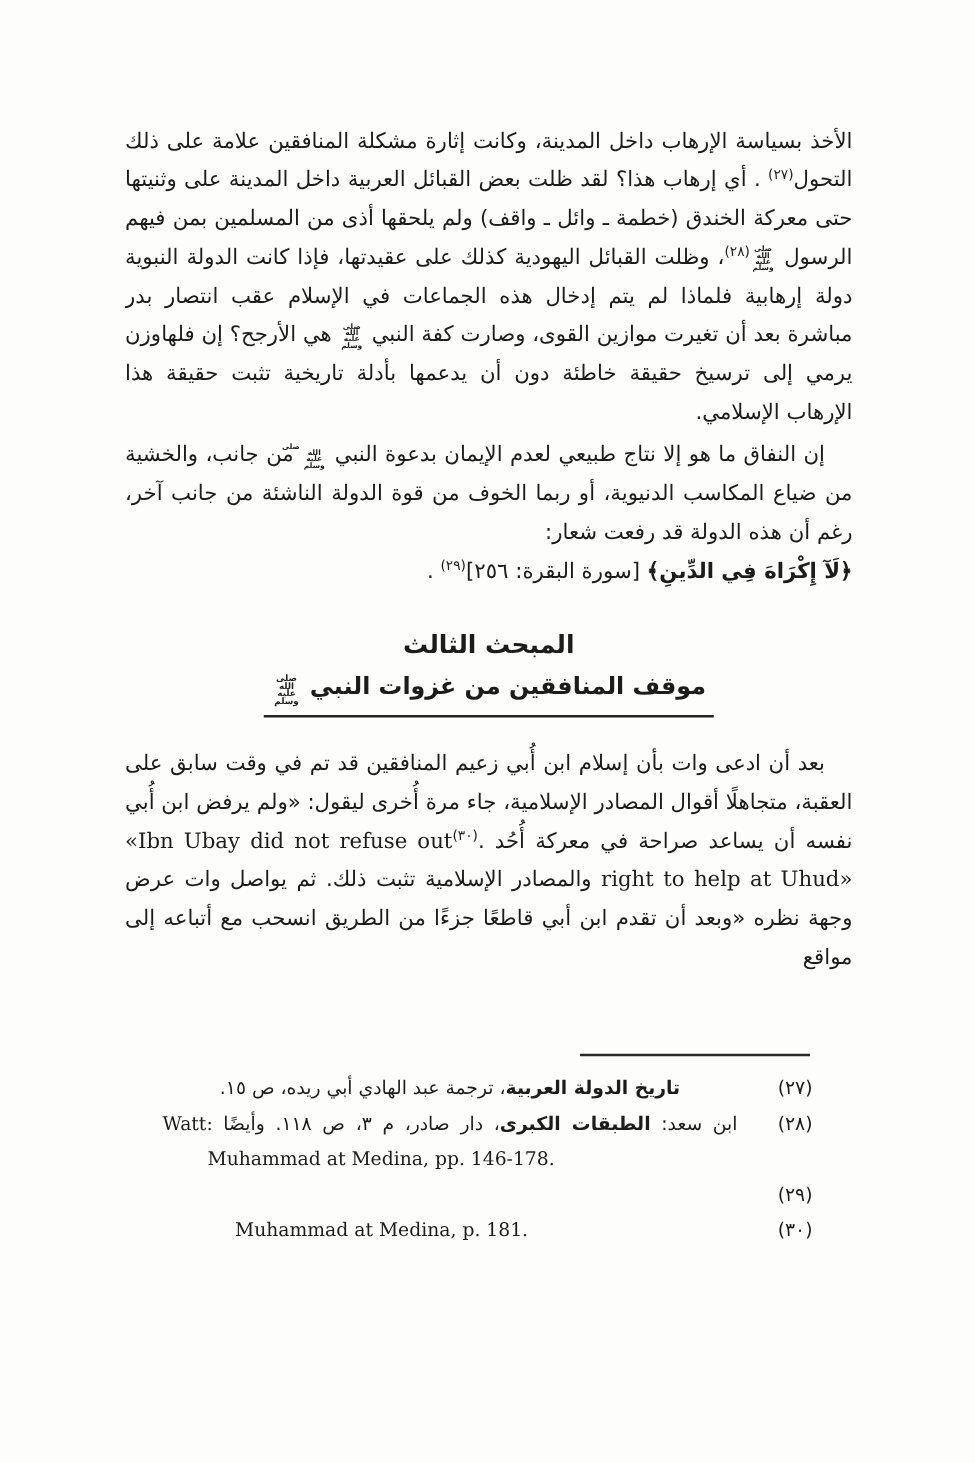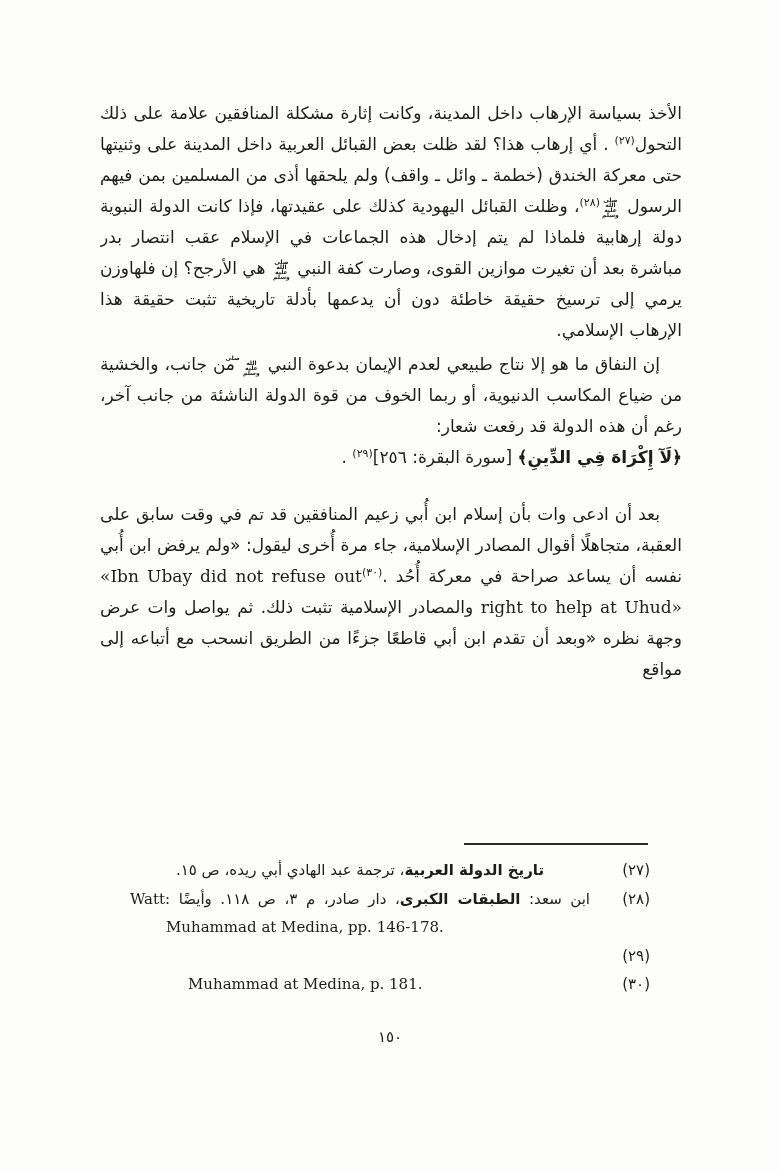--- a/index.html
+++ b/index.html
@@ -76,20 +76,24 @@
 
   <div class="text-area">
 
     <p class="para" id="paragraph-1"><span>الأخذ بسياسة الإرهاب داخل المدينة، وكانت إثارة مشكلة المنافقين علامة على ذلك التحول</span><sup class="fn-ref">(٢٧)</sup><span> . أي إرهاب هذا؟ لقد ظلت بعض القبائل العربية داخل المدينة على وثنيتها حتى معركة الخندق (خطمة ـ وائل ـ واقف) ولم يلحقها أذى من المسلمين بمن فيهم الرسول </span><span class="saw">صلى الله عليه وسلم</span><sup class="fn-ref">(٢٨)</sup><span>، وظلت القبائل اليهودية كذلك على عقيدتها، فإذا كانت الدولة النبوية دولة إرهابية فلماذا لم يتم إدخال هذه الجماعات في الإسلام عقب انتصار بدر مباشرة بعد أن تغيرت موازين القوى، وصارت كفة النبي </span><span class="saw">صلى الله عليه وسلم</span><span> هي الأرجح؟ إن فلهاوزن يرمي إلى ترسيخ حقيقة خاطئة دون أن يدعمها بأدلة تاريخية تثبت حقيقة هذا الإرهاب الإسلامي.</span></p>
 
     <p class="para indent" id="paragraph-2"><span>إن النفاق ما هو إلا نتاج طبيعي لعدم الإيمان بدعوة النبي </span><span class="saw">صلى الله عليه وسلم</span><span> من جانب، والخشية من ضياع المكاسب الدنيوية، أو ربما الخوف من قوة الدولة الناشئة من جانب آخر، رغم أن هذه الدولة قد رفعت شعار:</span></p>
 
     <div class="verse-line"><span class="quran">﴿لَآ إِكْرَاهَ فِي الدِّينِ﴾</span><span> [سورة البقرة: ٢٥٦]</span><sup class="fn-ref">(٢٩)</sup><span> .</span></div>
 
     <div class="heading-block">
+      <div class="h-main">المبحث الثالث</div>
+      <div>
+        <span class="h-sub"><span>موقف المنافقين من غزوات النبي </span><span class="saw">صلى الله عليه وسلم</span></span>
+      </div>
     </div>
 
     <p class="para indent" id="paragraph-3"><span>بعد أن ادعى وات بأن إسلام ابن أُبي زعيم المنافقين قد تم في وقت سابق على العقبة، متجاهلًا أقوال المصادر الإسلامية، جاء مرة أُخرى ليقول: «ولم يرفض ابن أُبي نفسه أن يساعد صراحة في معركة أُحُد .</span><sup class="fn-ref">(٣٠)</sup><span dir="ltr" class="latin">«Ibn Ubay did not refuse out right to help at Uhud»</span><span> والمصادر الإسلامية تثبت ذلك. ثم يواصل وات عرض وجهة نظره «وبعد أن تقدم ابن أبي قاطعًا جزءًا من الطريق انسحب مع أتباعه إلى مواقع</span></p>
 
   </div>
 
   <div class="footnote-area">
 
     <div class="fn-sep"></div>
 
@@ -108,15 +112,14 @@
       <span class="fn-marker">(٢٩)</span>
     </div>
 
     <div class="fn-row spread">
       <span class="fn-marker">(٣٠)</span>
       <span class="fn-text latin"><span class="i latin" dir="ltr">Muhammad at Medina</span><span dir="ltr" class="latin">, p. 181.</span></span>
     </div>
 
   </div>
 
-  <div class="page-number">١٥٠</div>
 
 </div>
 
 </body></html>

